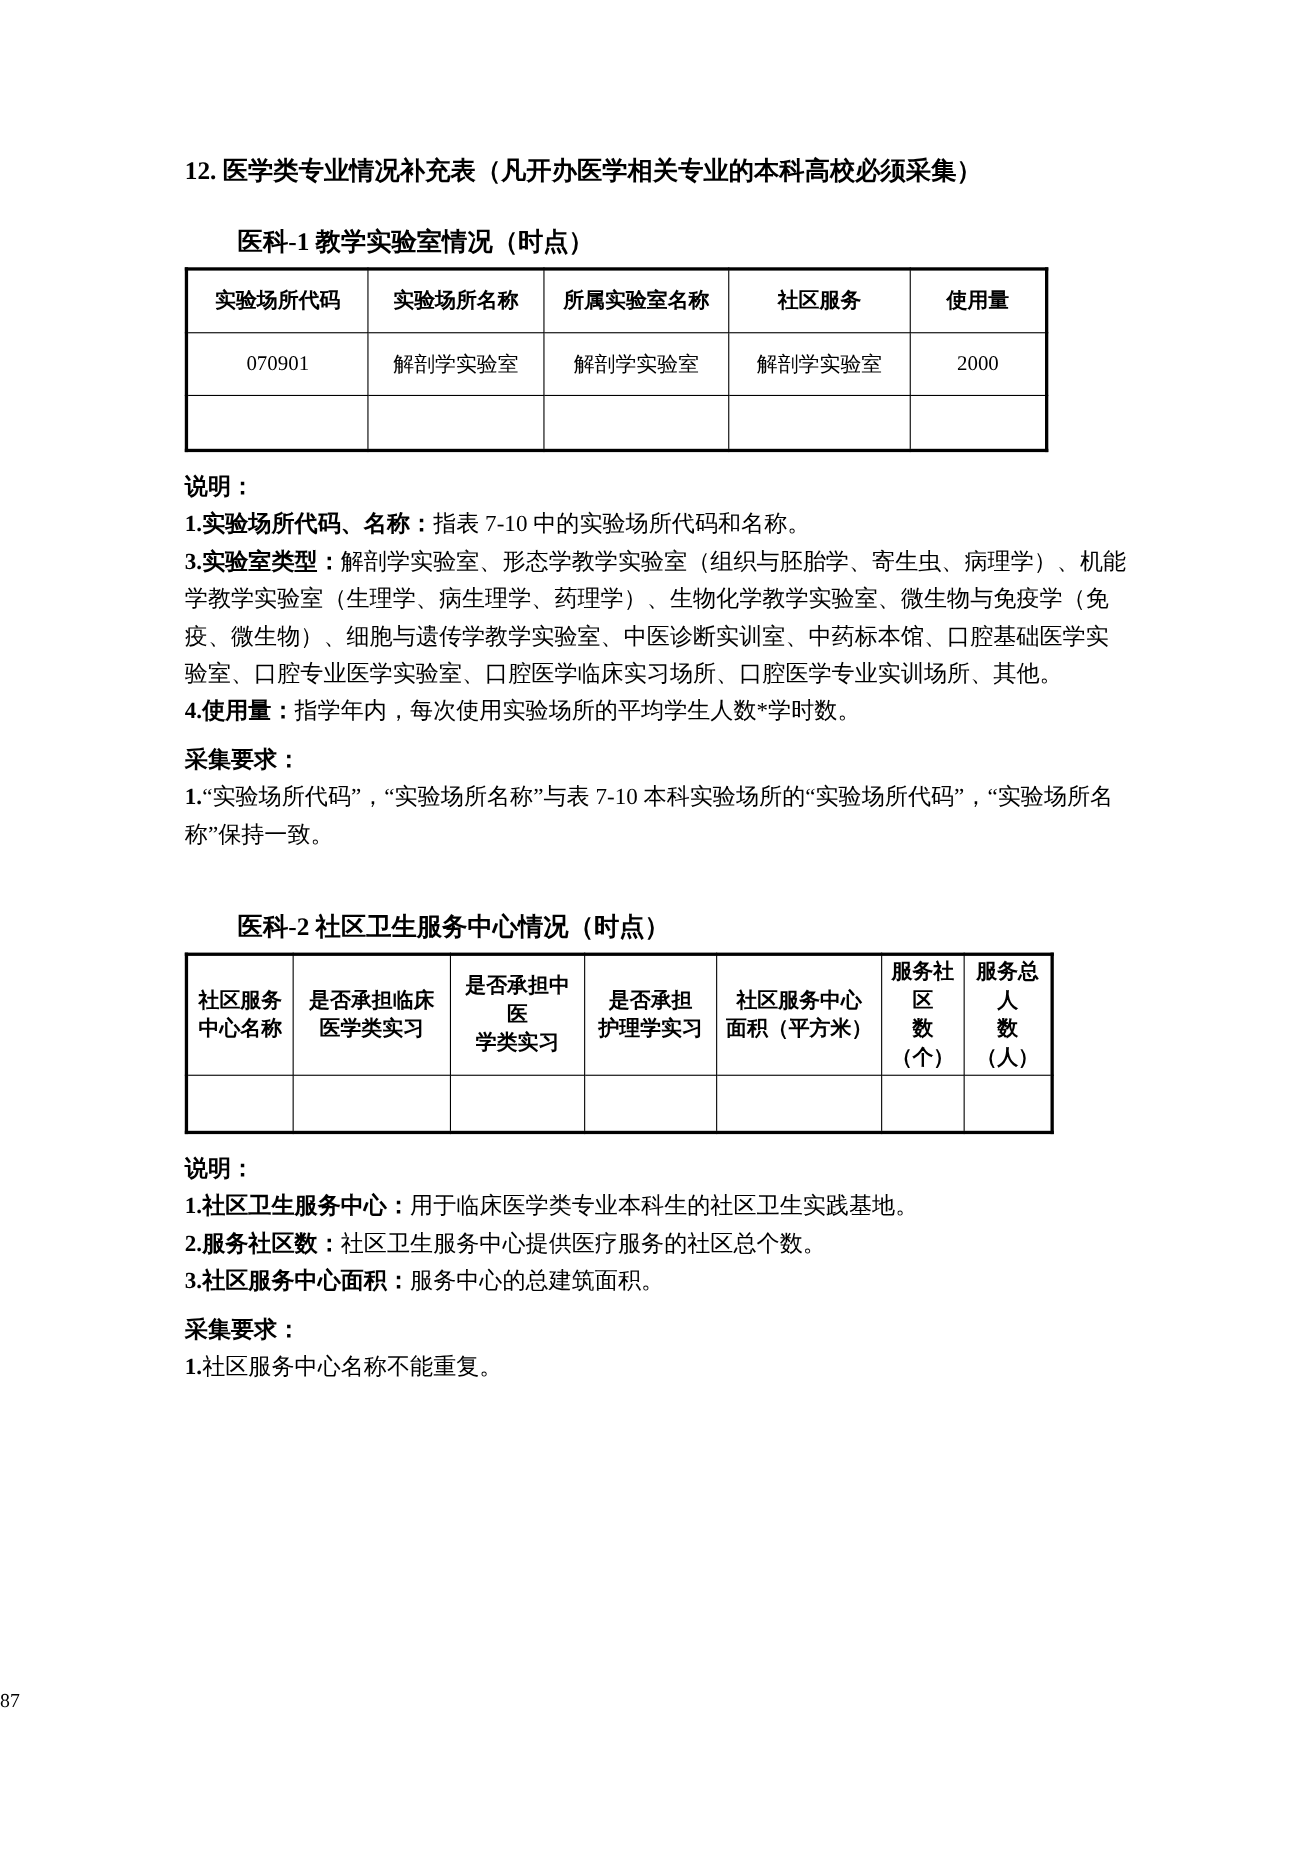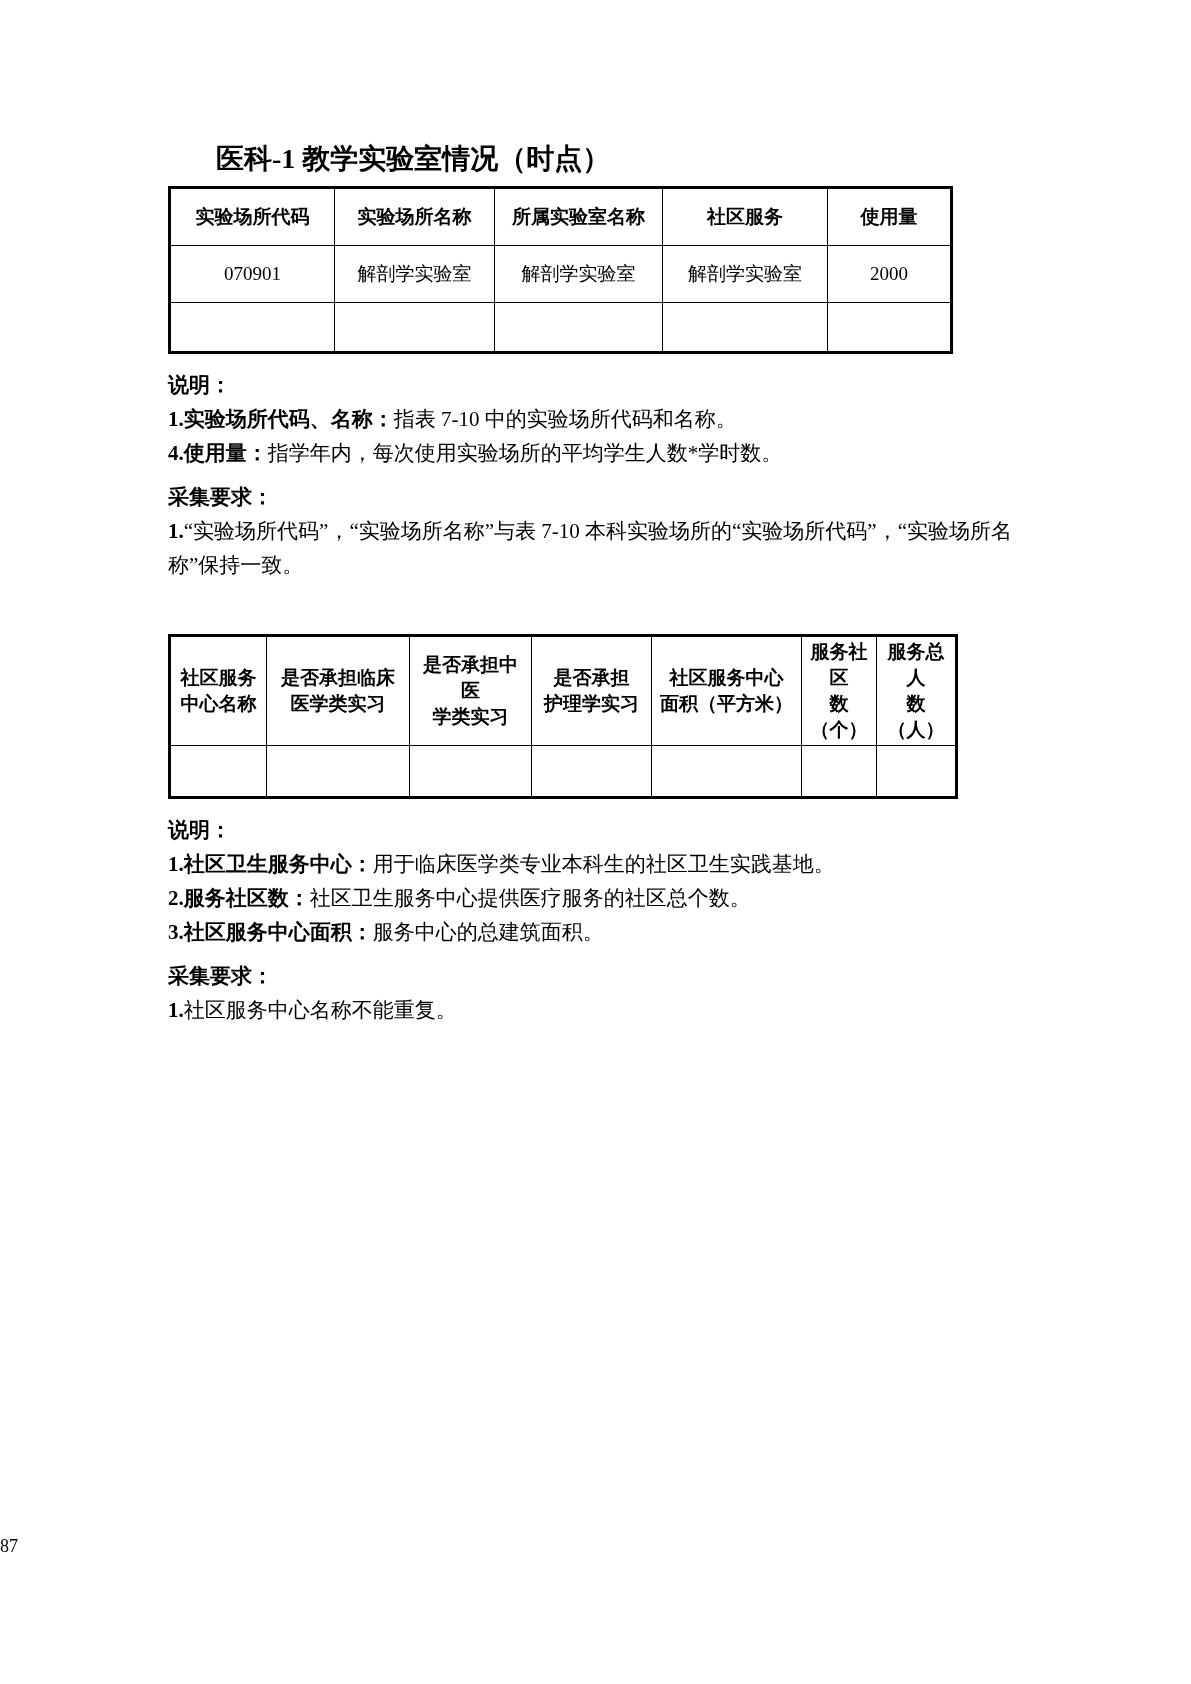--- a/index.html
+++ b/index.html
@@ -19,21 +19,21 @@
     width: 857px;
   }
   .doc-title {
     font-size: 23px;
     font-weight: bold;
     line-height: 32px;
     margin: 0 0 32px 0;
     white-space: nowrap;
   }
   .section-heading {
-    font-size: 28px;
+    font-size: 23px;
     font-weight: bold;
     margin: 0 0 8px 0;
     padding-left: 48px;
   }
   table {
     border-collapse: collapse;
     table-layout: fixed;
     border: 3px solid #000;
   }
   .tbl1 { width: 782px; margin-bottom: 14px; }
@@ -70,20 +70,21 @@
     width: 100%;
     text-align: left;
     font-size: 18px;
   }
 </style>
 </head>
 <body>
 
 <div class="content">
 
+  <h1 class="doc-title">12. 医学类专业情况补充表（凡开办医学相关专业的本科高校必须采集）</h1>
 
   <h2 class="section-heading">医科-1  教学实验室情况（时点）</h2>
 
   <table class="tbl1">
     <colgroup>
       <col style="width:165px">
         <col style="width:160px">
         <col style="width:168px">
         <col style="width:165px">
         <col style="width:124px">
@@ -109,30 +110,32 @@
       <td></td>
       <td></td>
       <td></td>
     </tr>
   </tbody>
     </table>
 
   <div class="block-heading">说明：</div>
   <div class="note-block">
     <p class="note-item"><b>1.实验场所代码、名称：</b><span>指表 7-10 中的实验场所代码和名称。</span></p>
+    <p class="note-item"><b>3.实验室类型：</b><span>解剖学实验室、形态学教学实验室（组织与胚胎学、寄生虫、病理学）、机能学教学实验室（生理学、病生理学、药理学）、生物化学教学实验室、微生物与免疫学（免疫、微生物）、细胞与遗传学教学实验室、中医诊断实训室、中药标本馆、口腔基础医学实验室、口腔专业医学实验室、口腔医学临床实习场所、口腔医学专业实训场所、其他。</span></p>
     <p class="note-item"><b>4.使用量：</b><span>指学年内，每次使用实验场所的平均学生人数*学时数。</span></p>
   </div>
 
   <div class="block-heading">采集要求：</div>
   <div class="note-block">
     <p class="note-item"><b>1.</b><span>“实验场所代码”，“实验场所名称”与表 7-10 本科实验场所的“实验场所代码”，“实验场所名称”保持一致。</span></p>
   </div>
 
   <div class="gap-lg"></div>
 
+  <h2 class="section-heading">医科-2  社区卫生服务中心情况（时点）</h2>
 
   <table class="tbl2">
     <colgroup>
       <col style="width:97px">
         <col style="width:143px">
         <col style="width:122px">
         <col style="width:120px">
         <col style="width:150px">
         <col style="width:75px">
         <col style="width:80px">

